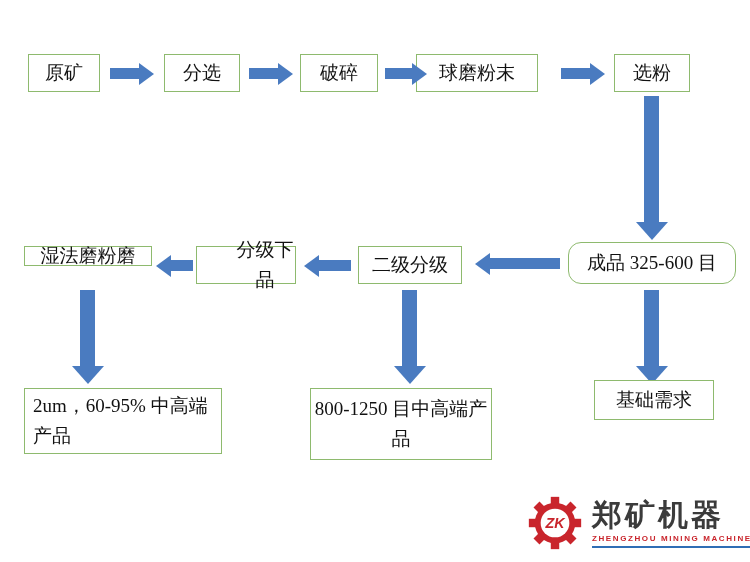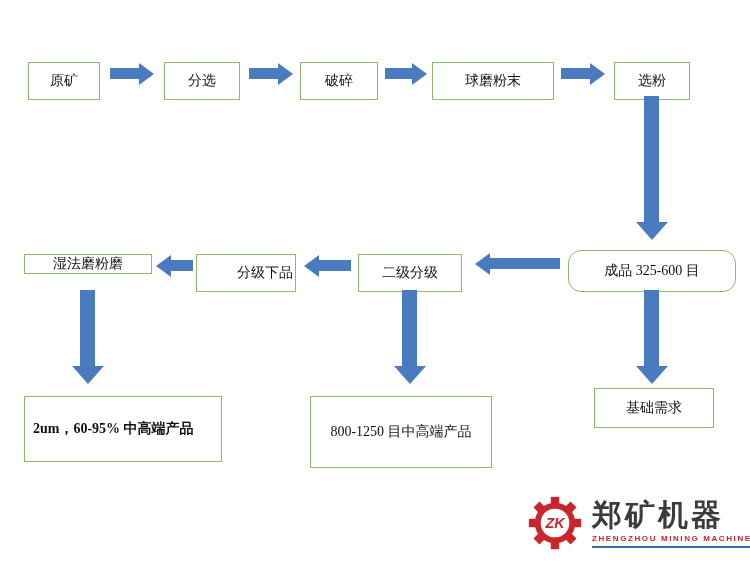--- a/index.html
+++ b/index.html
@@ -10,23 +10,23 @@
     --lineblue:#2f6eb5;
   }
   html,body{margin:0;padding:0;background:#ffffff;}
   .canvas{
     position:relative;width:750px;height:562px;background:#ffffff;overflow:hidden;
     font-family:"Liberation Serif","DejaVu Serif",serif;color:#111111;
   }
   .fbox{
     position:absolute;border:1px solid var(--green);background:#ffffff;
     display:flex;align-items:center;justify-content:center;
-    font-size:14px;line-height:30px;text-align:center;box-sizing:border-box;margin-top:8px;
+    font-size:19px;line-height:30px;text-align:center;box-sizing:border-box;
   }
-  .fbox.left-align{justify-content:flex-start;text-align:left;padding:10px 8px;font-weight:bold;}
+  .fbox.left-align{justify-content:flex-start;text-align:left;padding:10px 8px;}
   .fbox.wrap{padding:2px 0;}
   
   .ar-right{position:absolute;height:11px;background:var(--blue);}
   .ar-right::after{
     content:"";position:absolute;left:100%;top:-5.5px;width:0;height:0;
     border-top:11px solid transparent;border-bottom:11px solid transparent;
     border-left:15px solid var(--blue);
   }
   
   .ar-left{position:absolute;height:11px;background:var(--blue);}
@@ -58,21 +58,21 @@
   .logo-line{height:2px;background:var(--lineblue);margin-top:3px;}
 </style>
 </head>
 <body>
 
 <div class="canvas">
 
   <div class="fbox" style="left:28px;top:54px;width:72px;height:38px;">原矿</div>
   <div class="fbox" style="left:164px;top:54px;width:76px;height:38px;">分选</div>
   <div class="fbox" style="left:300px;top:54px;width:78px;height:38px;">破碎</div>
-  <div class="fbox" style="left:432px;top:54px;width:122px;height:38px;">球磨粉末</div>
+  <div class="fbox" style="left:416px;top:54px;width:122px;height:38px;">球磨粉末</div>
   <div class="fbox" style="left:614px;top:54px;width:76px;height:38px;">选粉</div>
 
   <div class="ar-right" style="left:110px;top:68px;width:29px;"></div>
   <div class="ar-right" style="left:249px;top:68px;width:29px;"></div>
   <div class="ar-right" style="left:385px;top:68px;width:27px;"></div>
   <div class="ar-right" style="left:561px;top:68px;width:29px;"></div>
 
   <div class="ar-down" style="left:644px;top:96px;height:126px;"></div>
 
   <div class="fbox" style="left:568px;top:242px;width:168px;height:42px;border-radius:13px;">成品 325-600 目</div>

